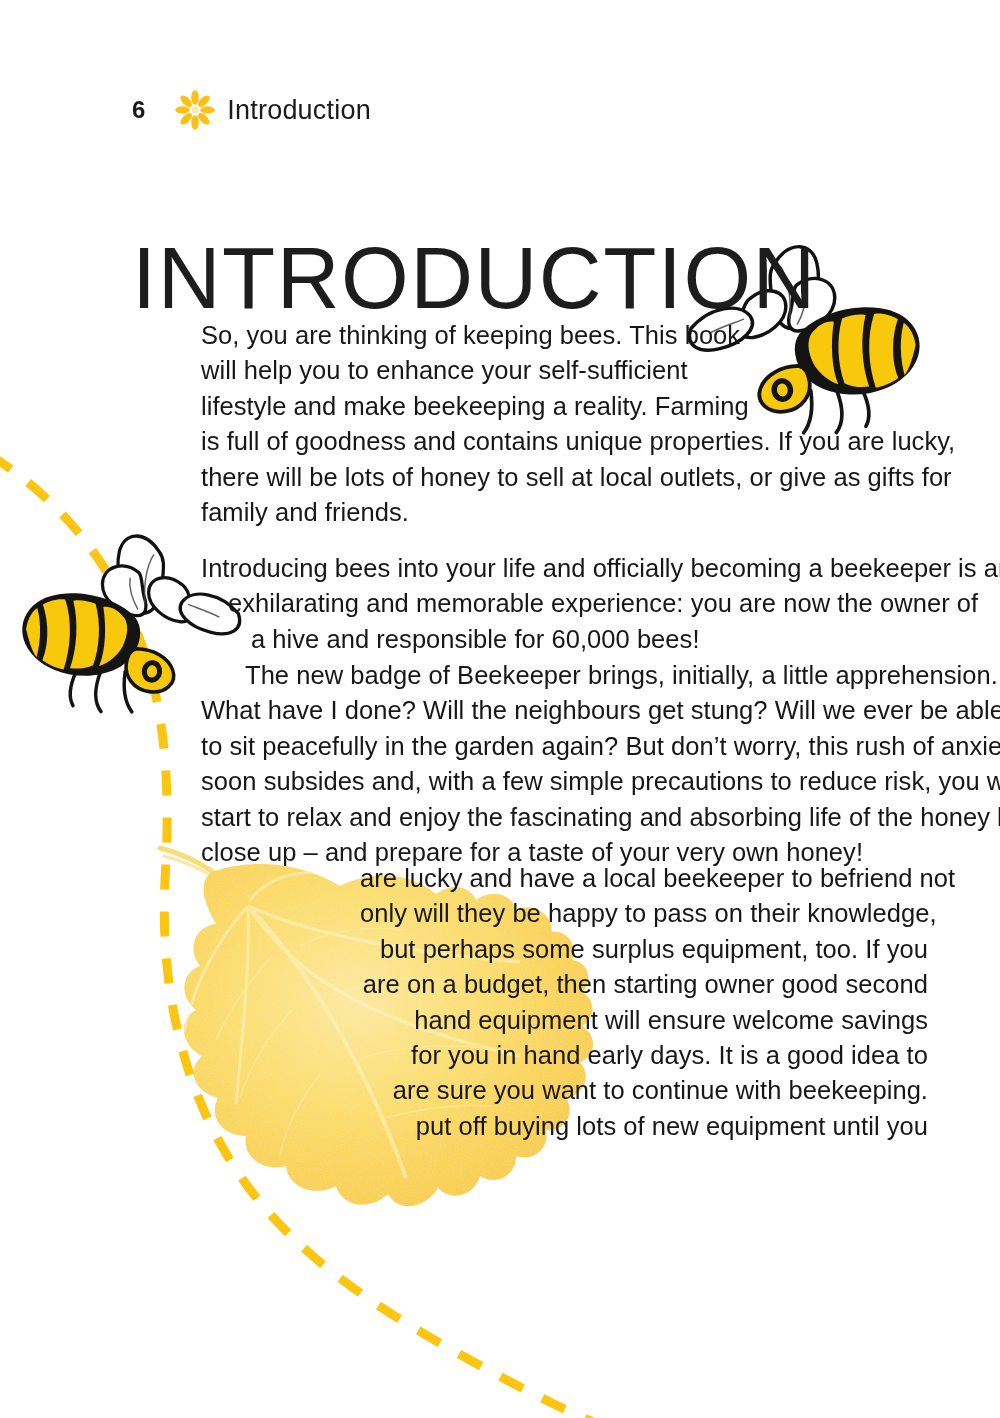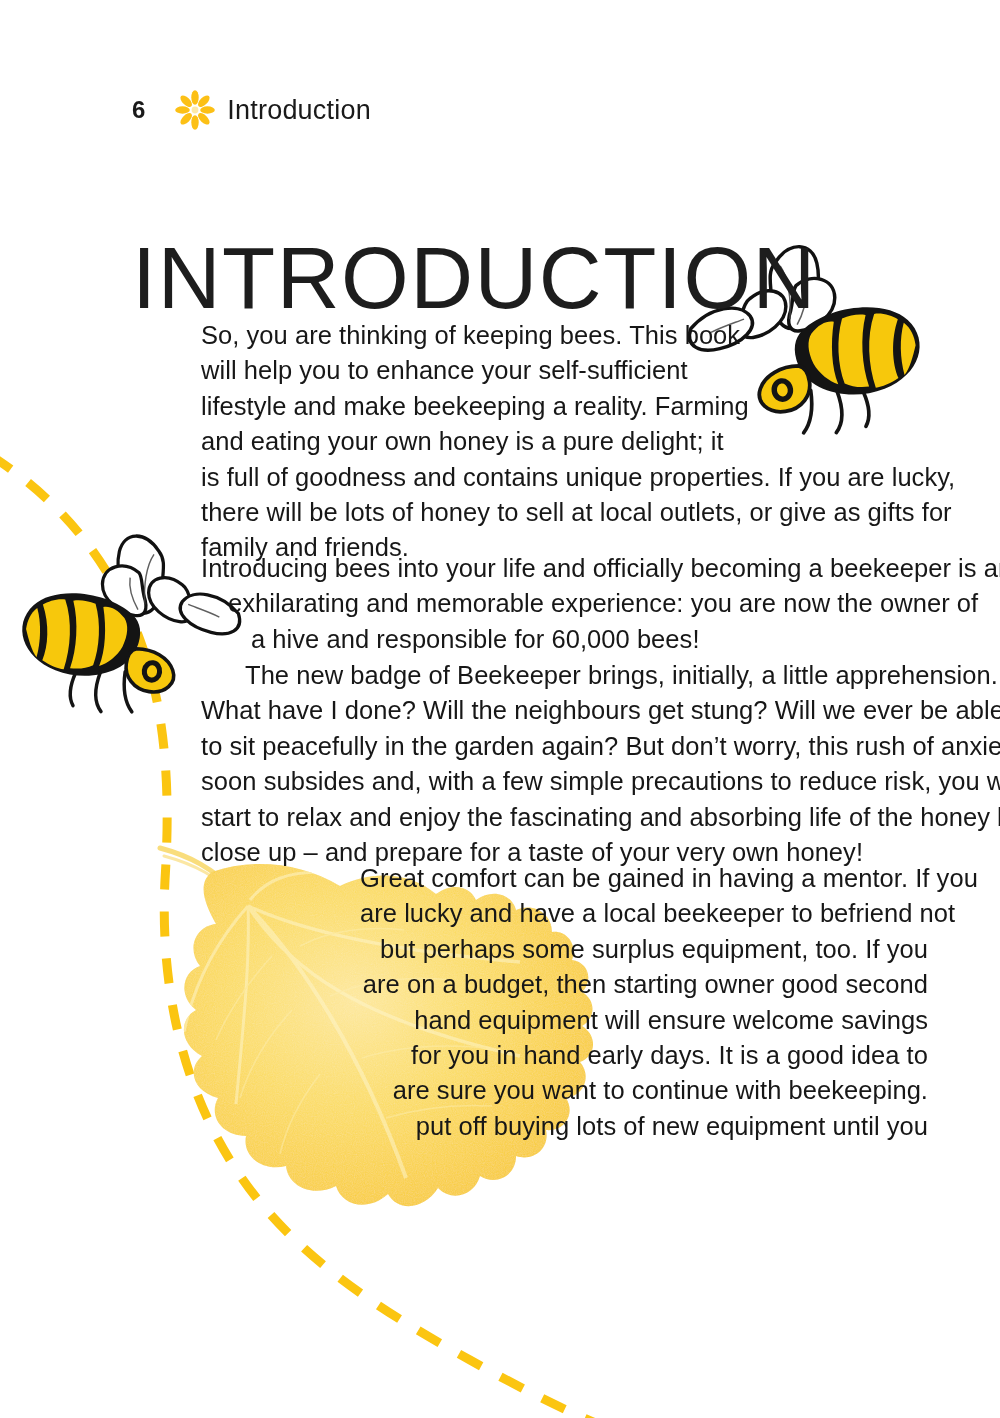--- a/index.html
+++ b/index.html
@@ -316,21 +316,20 @@
 
     <span id="running-head-title">Introduction</span>
   </div>
 
   <h1 id="chapter-title">INTRODUCTION</h1>
 
   <div class="body-text" id="para-1">
     <span class="line">So, you are thinking of keeping bees. This book</span>
     <span class="line">will help you to enhance your self-sufficient</span>
     <span class="line">lifestyle and make beekeeping a reality. Farming</span>
-    <span class="line">and eating your own honey is a pure delight; it</span>
     <span class="line">is full of goodness and contains unique properties. If you are lucky,</span>
     <span class="line">there will be lots of honey to sell at local outlets, or give as gifts for</span>
     <span class="line">family and friends.</span>
   </div>
 
   <div class="body-text" id="para-2">
     <span class="line">Introducing bees into your life and officially becoming a beekeeper is an</span>
     <span class="line indent-1">exhilarating and memorable experience: you are now the owner of</span>
     <span class="line indent-2">a hive and responsible for 60,000 bees!</span>
   </div>
@@ -338,22 +337,22 @@
   <div class="body-text" id="para-3">
     <span class="line indent-first">The new badge of Beekeeper brings, initially, a little apprehension.</span>
     <span class="line">What have I done? Will the neighbours get stung? Will we ever be able</span>
     <span class="line">to sit peacefully in the garden again? But don’t worry, this rush of anxiety</span>
     <span class="line">soon subsides and, with a few simple precautions to reduce risk, you will</span>
     <span class="line">start to relax and enjoy the fascinating and absorbing life of the honey bee</span>
     <span class="line">close up – and prepare for a taste of your very own honey!</span>
   </div>
 
   <div class="body-text" id="para-4">
-    <span class="line">Great comfort can be gained in having a mentor. If you</span>
     <span class="line">are lucky and have a local beekeeper to befriend not</span>
+    <span class="line">only will they be happy to pass on their knowledge,</span>
     <span class="line">but perhaps some surplus equipment, too. If you</span>
     <span class="line">are on a budget, then starting owner good second</span>
     <span class="line">hand equipment will ensure welcome savings</span>
     <span class="line">for you in hand early days. It is a good idea to</span>
     <span class="line">are sure you want to continue with beekeeping.</span>
     <span class="line">put off buying lots of new equipment until you</span>
   </div>
 
 
 </div>

